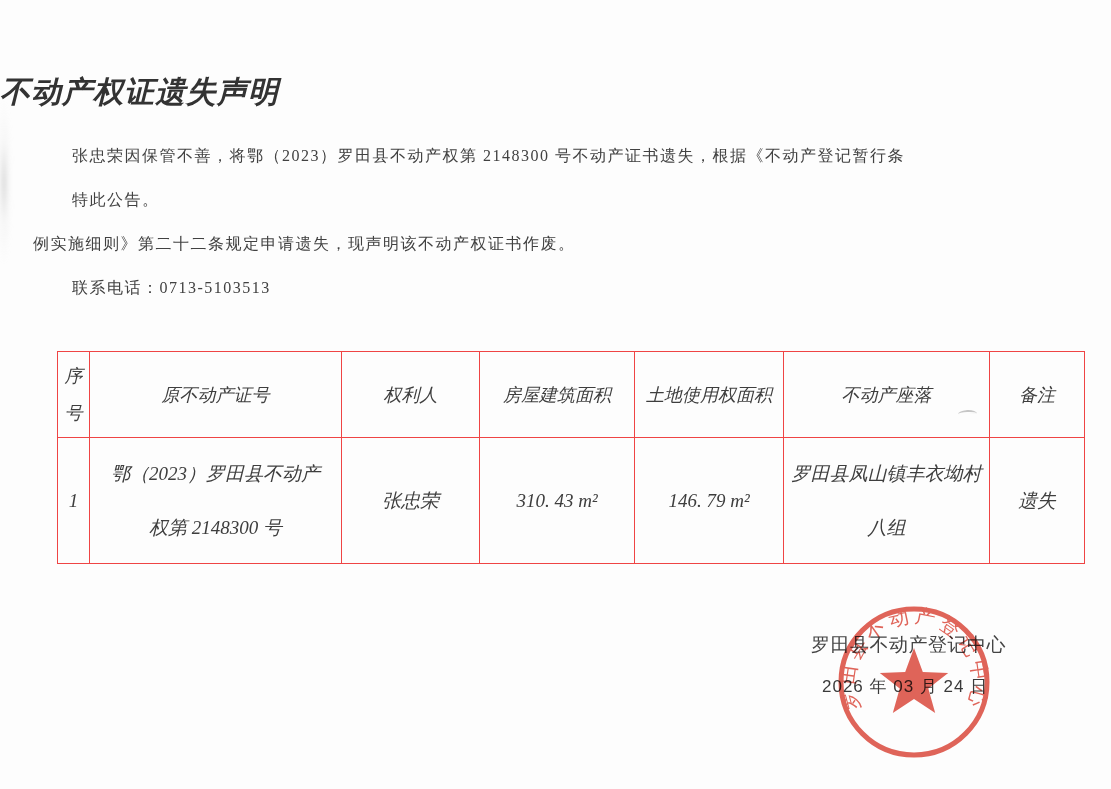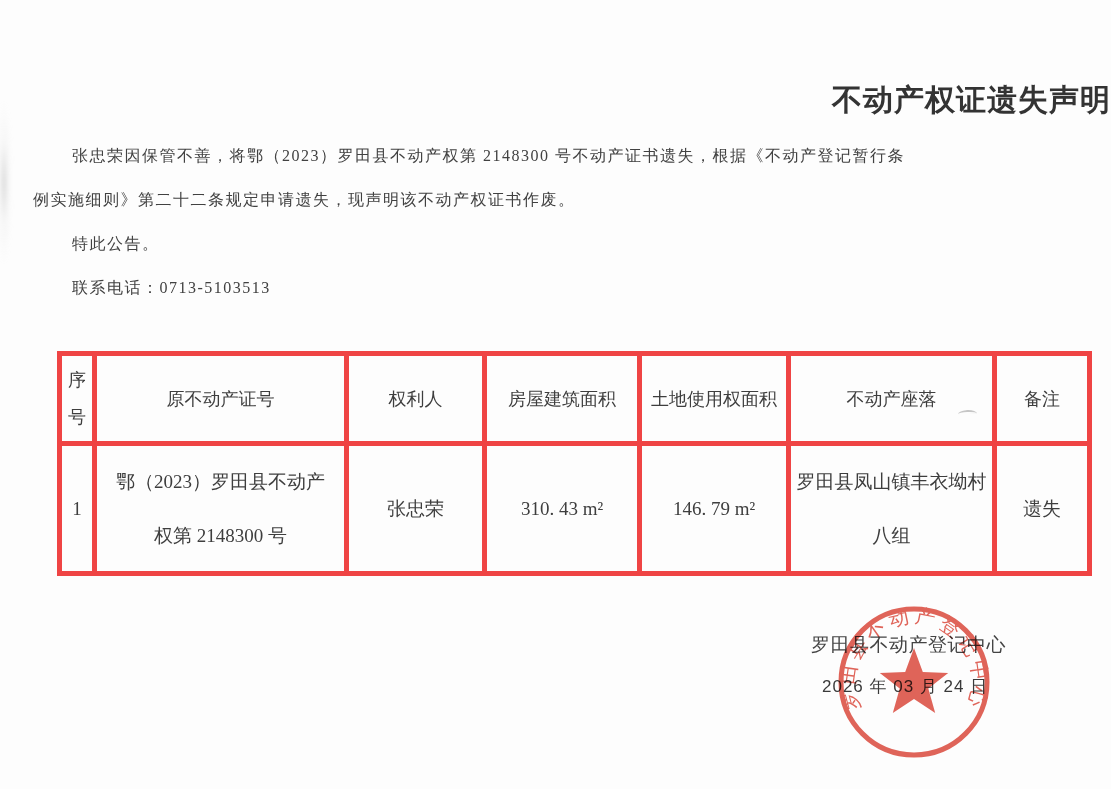--- a/index.html
+++ b/index.html
@@ -10,26 +10,27 @@
     color: #3e3e3e;
     overflow: hidden;
   }
   .page {
     position: relative;
     width: 1111px; height: 789px;
     background: #fdfdfd;
   }
   .doc-title {
     position: absolute;
-    top: 80px; left: 0; width: 100%;
-    text-align: right;
+    top: 72px; left: 0; width: 100%;
+    text-align: left;
     font-size: 30px;
     font-weight: bold;
     color: #333333;
     letter-spacing: 1px;
+    font-style: italic;
   }
   .body-text {
     position: absolute;
     left: 33px; top: 134px; width: 1045px;
     font-size: 16px;
     color: #414141;
     letter-spacing: 1.5px;
   }
   .body-text .line {
     line-height: 44px;
@@ -39,26 +40,27 @@
 
   table.doc-table {
     position: absolute;
     left: 57px; top: 351px;
     border-collapse: collapse;
     table-layout: fixed;
     font-size: 19px;
     color: #3e3e3e;
   }
   .doc-table th, .doc-table td {
-    border: 5px solid #ef4444;
+    border: 1px solid #ef4444;
     text-align: center;
     vertical-align: middle;
     padding: 0 4px;
     font-weight: normal;
     white-space: pre-line;
+    font-style: italic;
   }
   .doc-table th { height: 85px; font-size: 18px; }
   .doc-table td { height: 125px; line-height: 54px; }
   .doc-table th.seq { word-break: break-all; line-height: 37px; padding: 0 6px; }
 
   .sig-org {
     position: absolute;
     left: 811px; top: 632px;
     font-size: 19px;
     color: #444444;
@@ -97,22 +99,22 @@
 </style>
 </head>
 <body>
 
 <div class="page">
 
   <div class="doc-title">不动产权证遗失声明</div>
 
   <div class="body-text">
     <div class="line indent">张忠荣因保管不善，将鄂（2023）罗田县不动产权第 2148300 号不动产证书遗失，根据《不动产登记暂行条</div>
+    <div class="line indent">特此公告。</div>
     <div class="line">例实施细则》第二十二条规定申请遗失，现声明该不动产权证书作废。</div>
-    <div class="line indent">特此公告。</div>
     <div class="line indent">联系电话：0713-5103513</div>
   </div>
 
   <table class="doc-table">
     <colgroup>
       <col style="width:32px">
       <col style="width:252px">
       <col style="width:138px">
       <col style="width:155px">
       <col style="width:149px">

